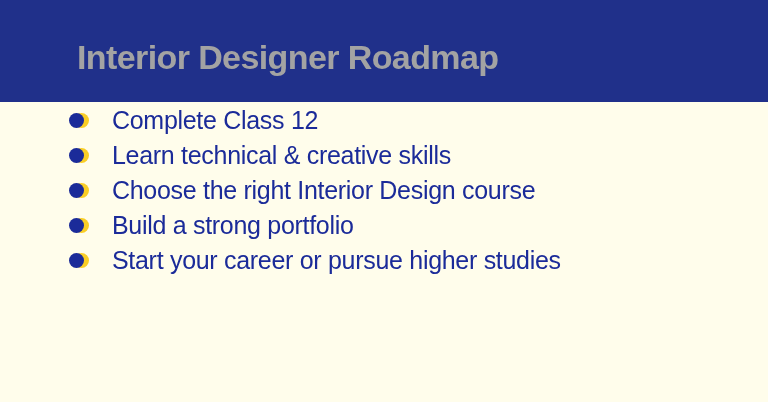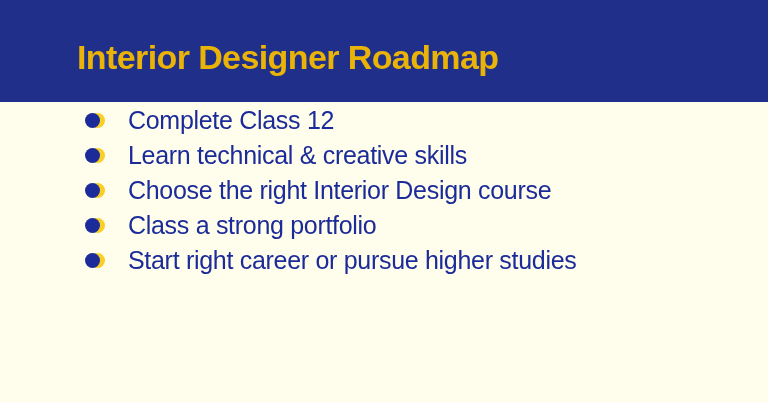--- a/index.html
+++ b/index.html
@@ -35,28 +35,28 @@
   .poster-title {
     position: absolute;
     left: 77px;
     top: 36px;
     margin: 0;
     font-family: "Liberation Sans", sans-serif;
     font-size: 34px;
     font-weight: bold;
     letter-spacing: -0.6px;
     line-height: 42px;
-    color: #eab308;
+    color: #a3a3a3;
     white-space: nowrap;
   }
 
   
   .roadmap-list {
     position: absolute;
-    left: 16px;
+    left: 0;
     top: 102px;
     width: 748px;
     margin: 0;
     padding: 0;
     list-style: none;
   }
 
   .roadmap-item {
     display: flex;
     align-items: center;
@@ -136,27 +136,27 @@
         <span class="bullet-dot"></span>
       </span>
       <span class="roadmap-text">Choose the right Interior Design course</span>
     </li>
 
     <li class="roadmap-item">
       <span class="bullet-wrap">
         <span class="bullet-shadow"></span>
         <span class="bullet-dot"></span>
       </span>
-      <span class="roadmap-text">Class a strong portfolio</span>
+      <span class="roadmap-text">Build a strong portfolio</span>
     </li>
 
 
     <li class="roadmap-item">
       <span class="bullet-wrap">
         <span class="bullet-shadow"></span>
         <span class="bullet-dot"></span>
       </span>
-      <span class="roadmap-text">Start right career or pursue higher studies</span>
+      <span class="roadmap-text">Start your career or pursue higher studies</span>
     </li>
 
   </ul>
 
 </div>
 
 </body></html>

